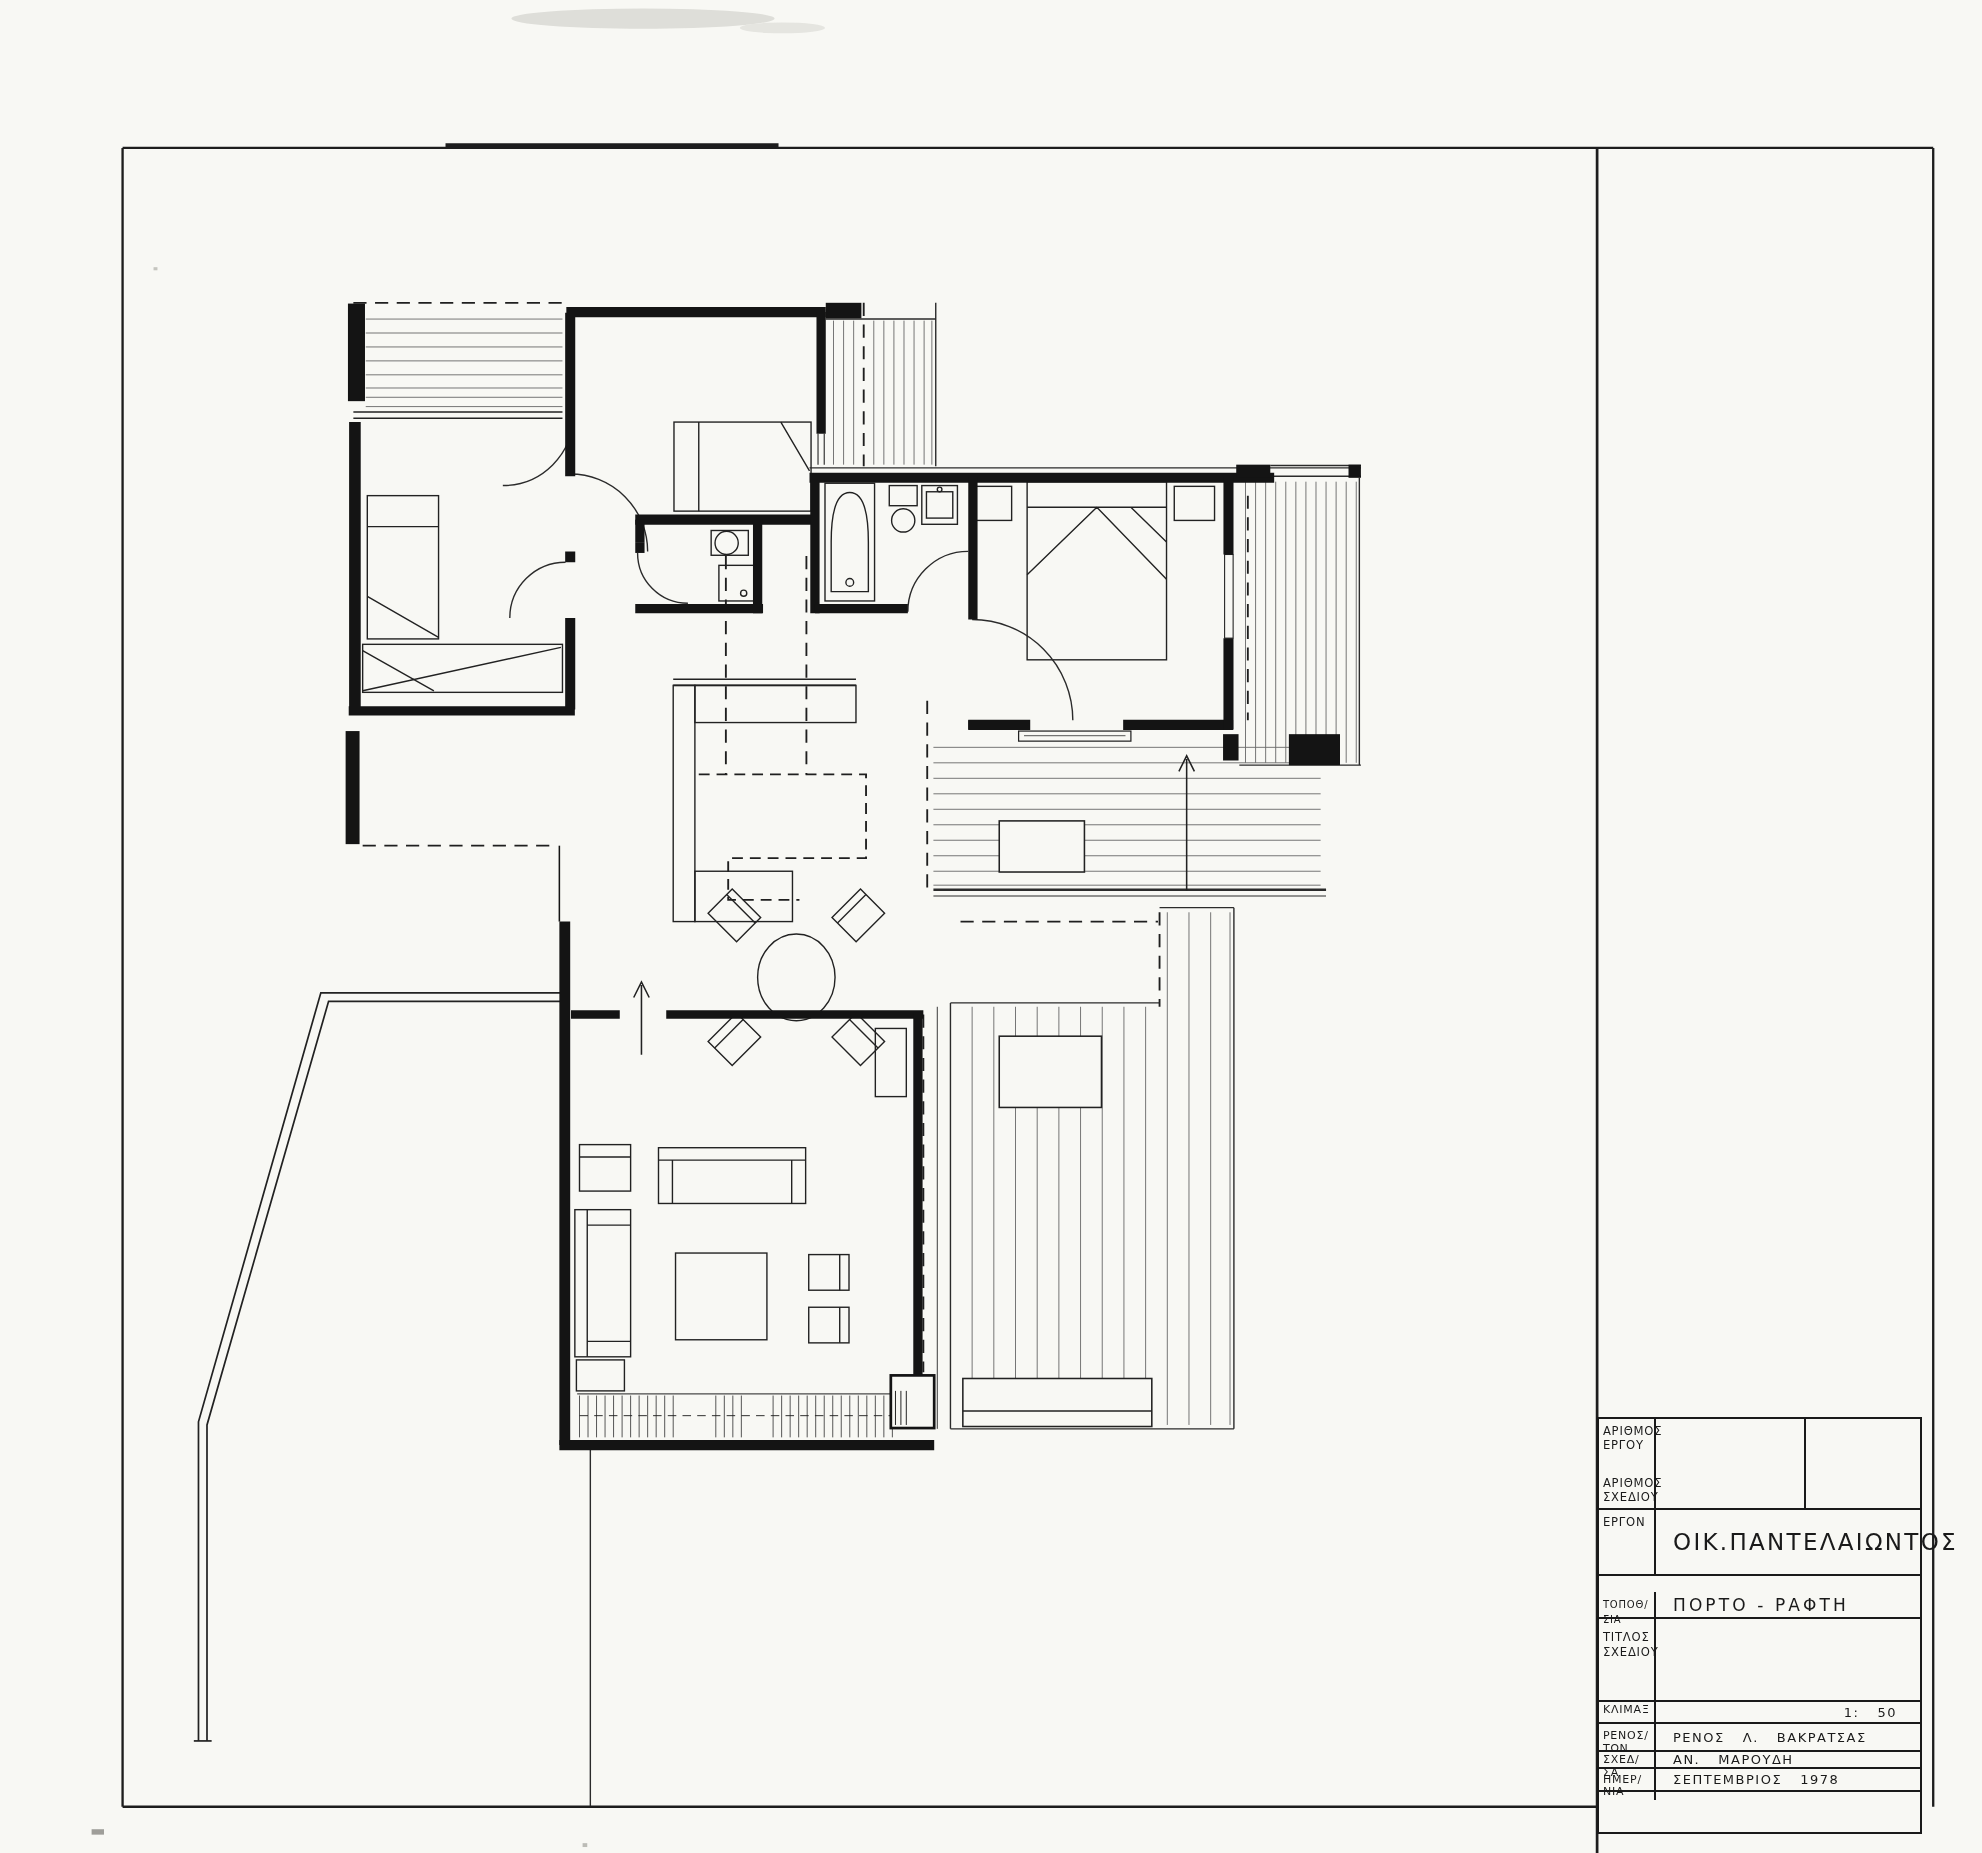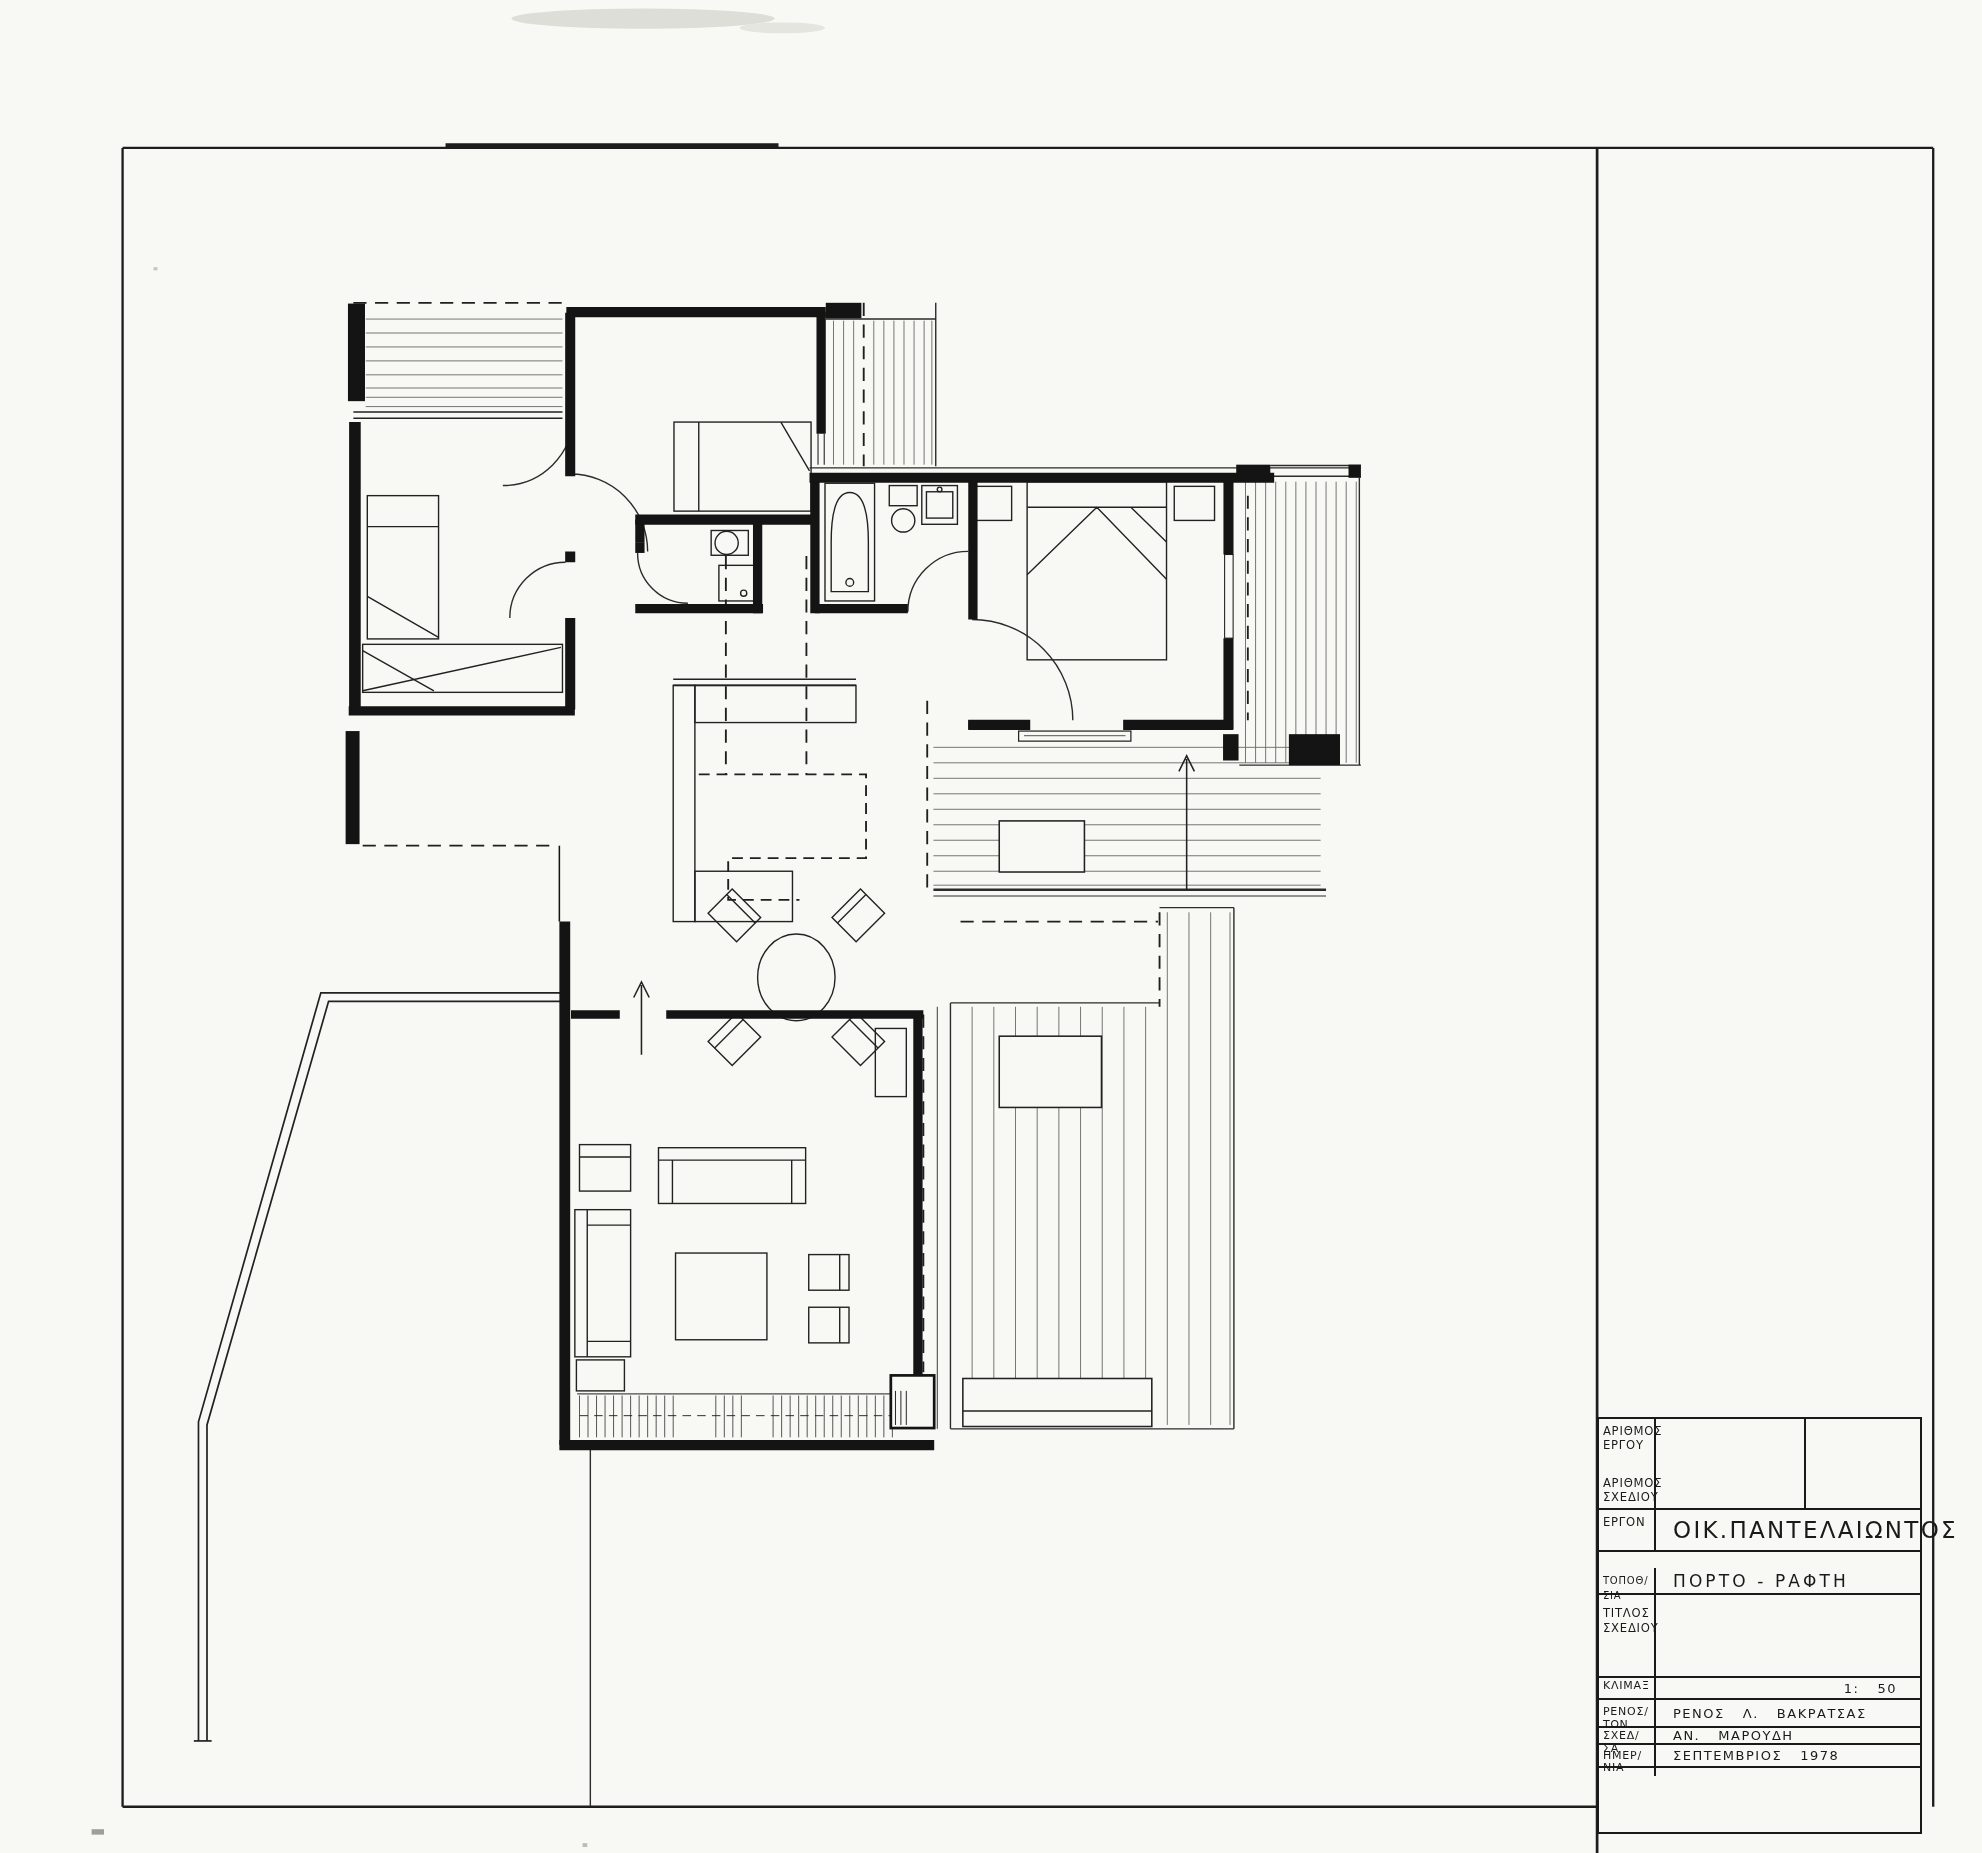--- a/index.html
+++ b/index.html
@@ -11,21 +11,21 @@
       border:2.3px solid #1a1a1a;box-sizing:border-box;background:transparent;}
   .tb .row{position:relative;display:flex;border-bottom:2.3px solid #1a1a1a;box-sizing:border-box;}
   .tb .row:last-child{border-bottom:none;}
   .lblcell{width:57px;min-width:57px;border-right:2.3px solid #1a1a1a;box-sizing:border-box;
            padding:4.6px 2.3px 3.1px 3.9px;font-size:11.6px;line-height:14.7px;letter-spacing:0.8px;}
   .valcell{flex:1;display:flex;align-items:center;box-sizing:border-box;padding:1.5px 6.2px 1.5px 17px;}
   .r1{height:91px;}
   .r1 .lblcell{display:flex;flex-direction:column;justify-content:space-between;}
   .r1 .valcell{align-items:center;font-size:26px;letter-spacing:3.1px;}
   .subcell{position:absolute;right:0;top:0;width:116px;height:100%;border-left:2.3px solid #1a1a1a;box-sizing:border-box;}
-  .r2{height:42px;}
+  .r2{height:66px;}
   .r2 .valcell{font-size:23px;letter-spacing:2.3px;}
   .r3{height:27px;margin-top:16px;}
   .r3 .valcell{font-size:17px;letter-spacing:3.1px;}
   .r4{height:83px;}
   .r4 .valcell{align-items:flex-start;padding-top:7.7px;font-size:17px;letter-spacing:4.6px;}
   .r5{height:22px;}
   .r5 .lblcell{padding-top:2.3px;}
   .r5 .valcell{justify-content:flex-end;padding-right:23px;font-size:13px;letter-spacing:1.5px;}
   .r6{height:28px;}
   .r7{height:17px;}

